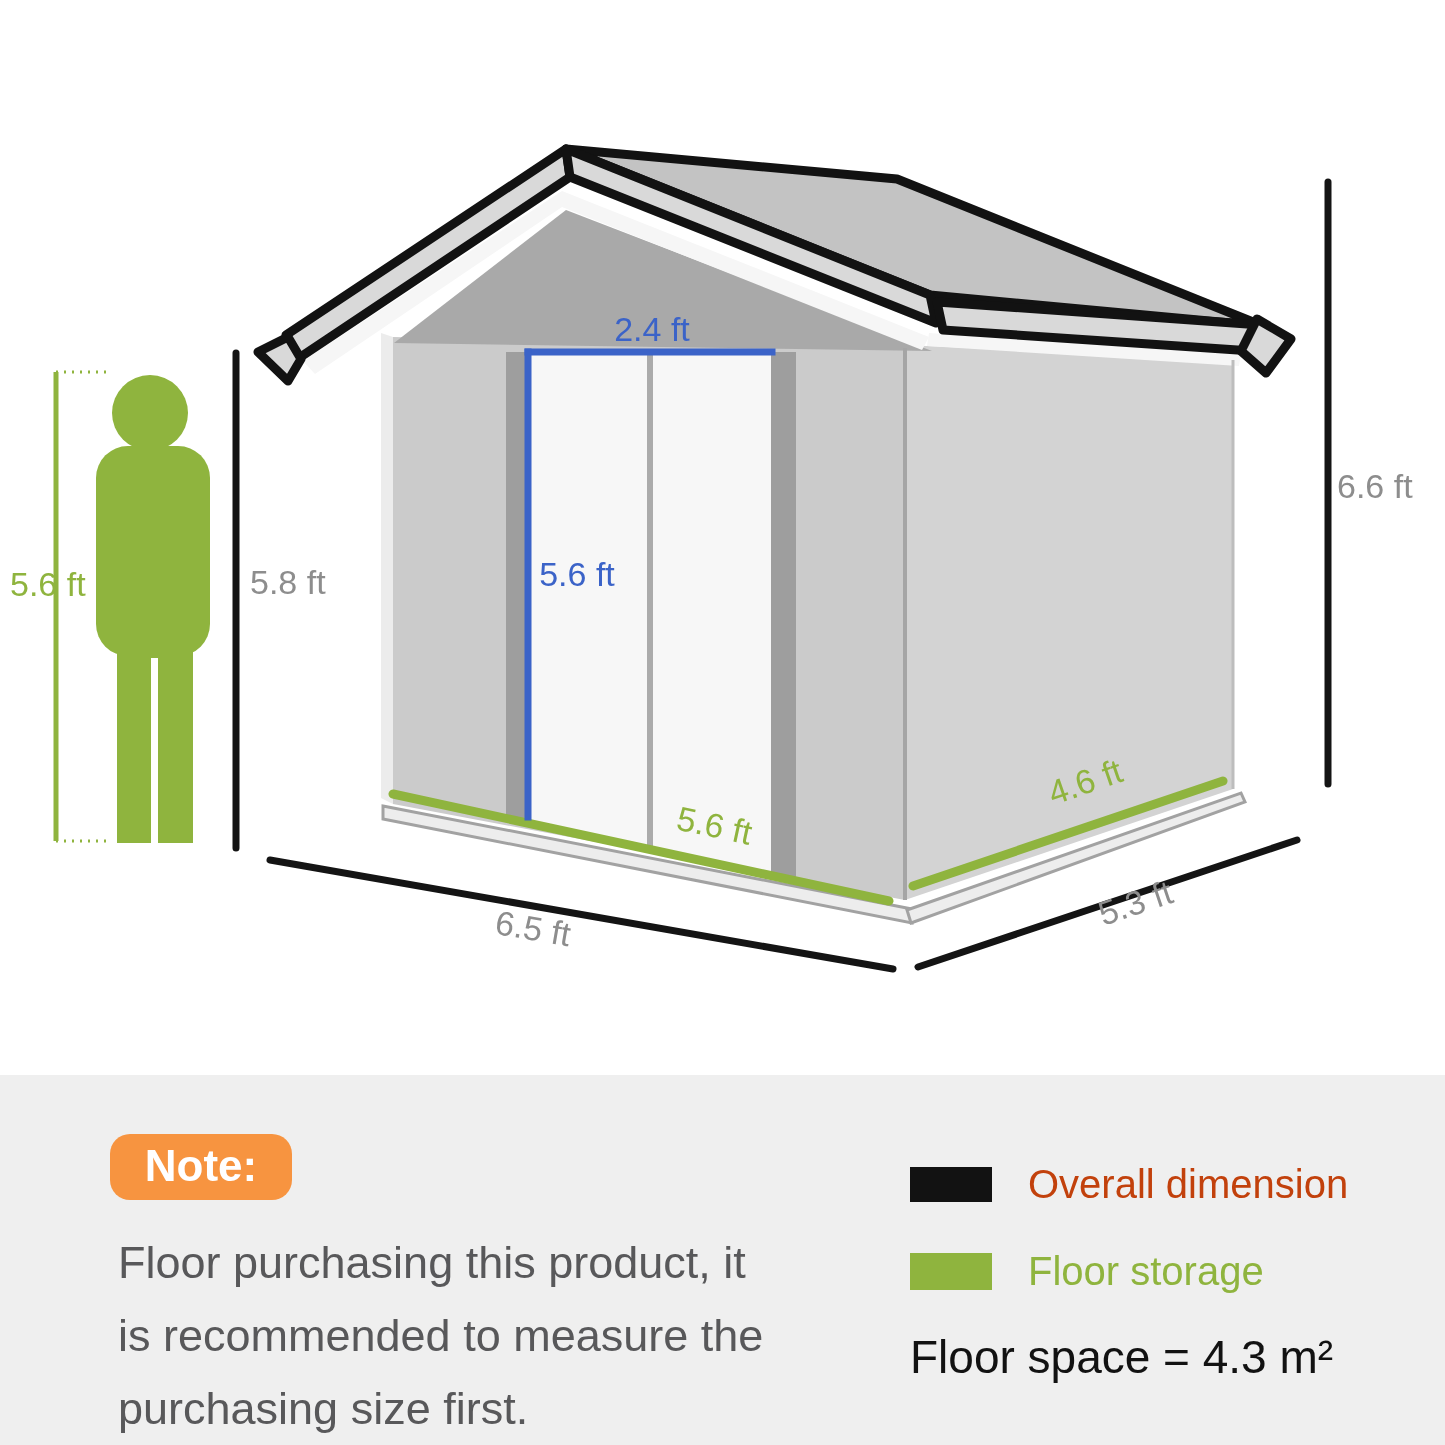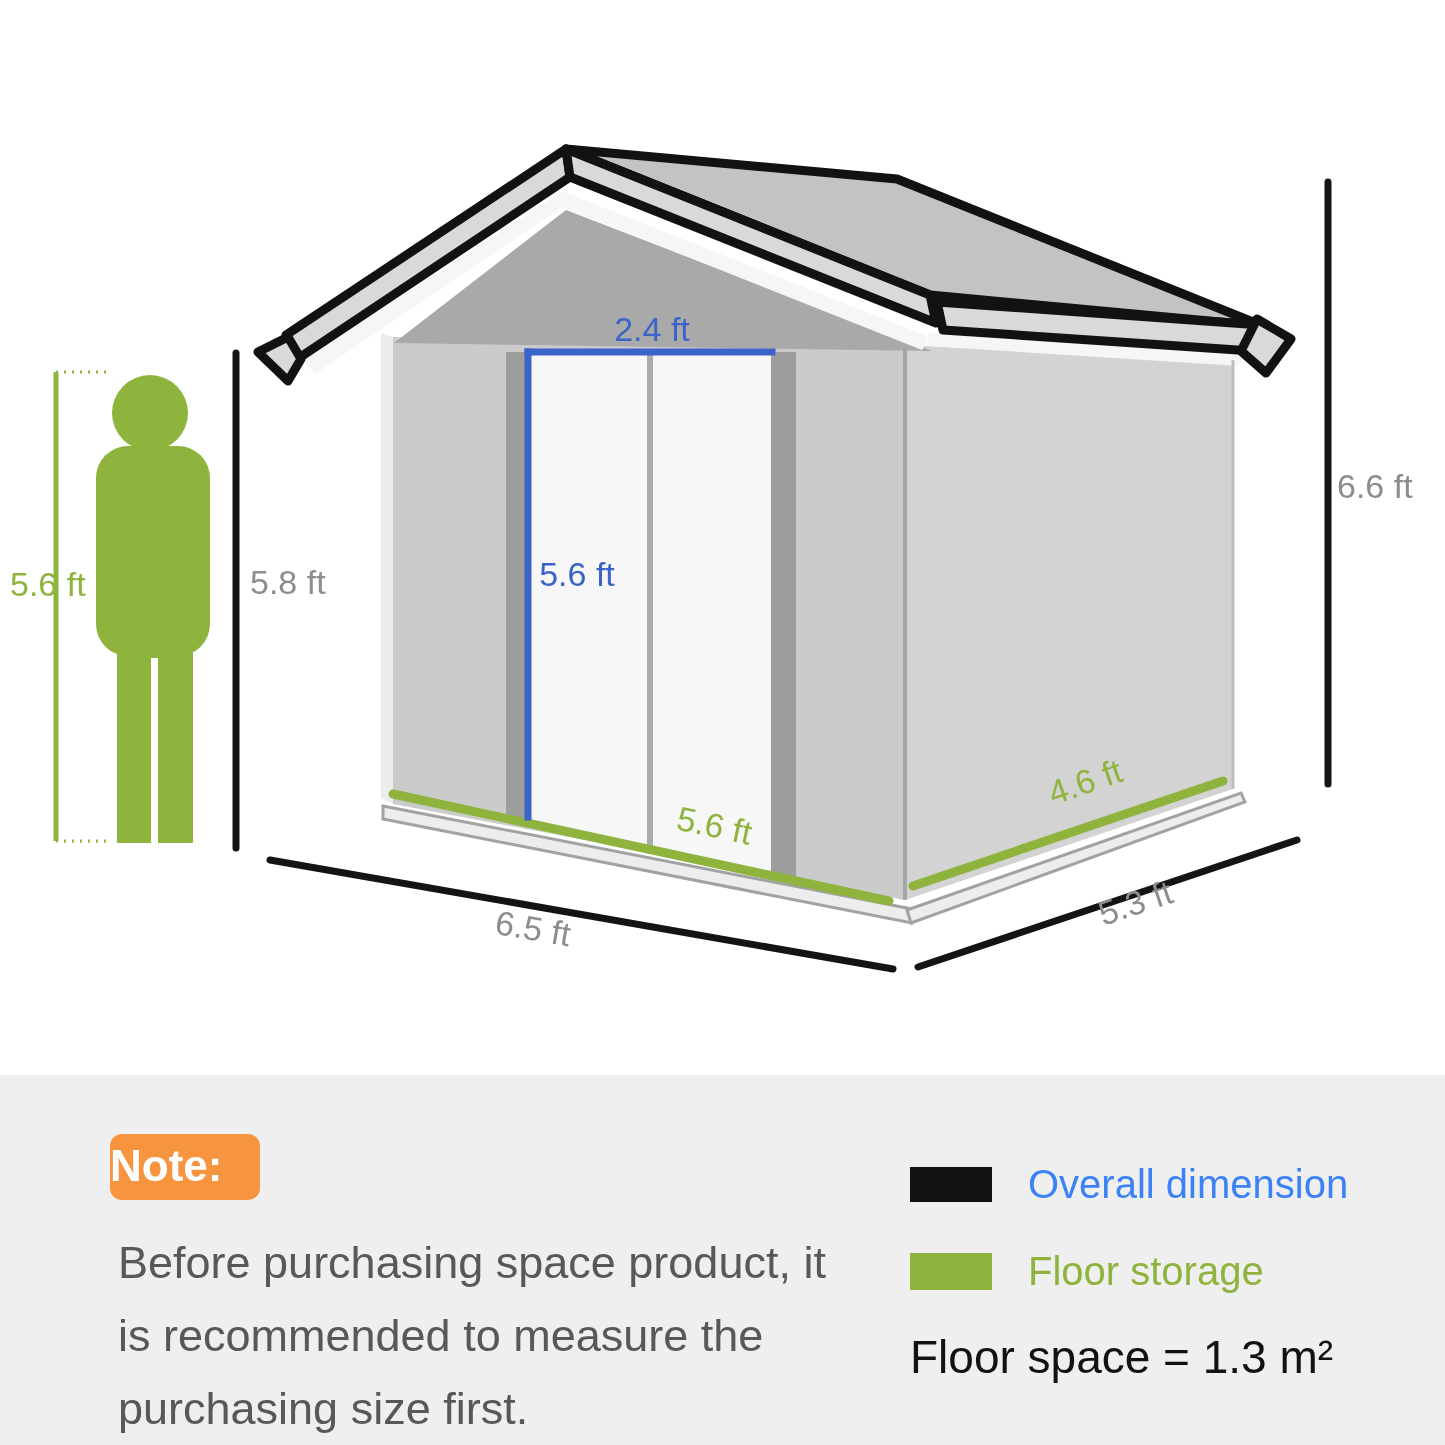--- a/index.html
+++ b/index.html
@@ -22,27 +22,27 @@
     left: 0; top: 0;
     width: 1445px; height: 1445px;
   }
   .diagram-svg text {
     font-family: "Liberation Sans", sans-serif;
     font-size: 34px;
   }
   .note-badge {
     position: absolute;
     left: 110px; top: 1134px;
-    width: 150px; height: 66px;
+    width: 182px; height: 66px;
     background: #f79440;
-    border-radius: 12px;
+    border-radius: 20px;
     color: #ffffff;
     font-size: 44px;
     font-weight: bold;
-    text-align: left;
+    text-align: center;
     line-height: 64px;
   }
   .note-body {
     position: absolute;
     left: 118px; top: 1226px;
     width: 720px;
     color: #58585a;
     font-size: 45px;
     line-height: 73px;
     white-space: nowrap;
@@ -53,21 +53,21 @@
     width: 82px;
   }
   .swatch-black { top: 1167px; height: 35px; background: #121212; }
   .swatch-green { top: 1253px; height: 37px; background: #8fb43e; }
   .legend-label {
     position: absolute;
     left: 1028px;
     font-size: 40px;
     white-space: nowrap;
   }
-  .label-overall { top: 1167px; line-height: 35px; color: #3b82f6; }
+  .label-overall { top: 1167px; line-height: 35px; color: #c2410c; }
   .label-inner   { top: 1253px; line-height: 37px; color: #8fb43e; }
   .floor-space {
     position: absolute;
     left: 910px; top: 1330px;
     font-size: 46px;
     color: #121212;
     white-space: nowrap;
   }
 </style>
 </head>
@@ -147,24 +147,24 @@
     <text transform="translate(1089 793) rotate(-19)" text-anchor="middle" fill="#8fb43e">4.6 ft</text>
     <text transform="translate(531 940) rotate(9.7)" text-anchor="middle" fill="#8d8d8d">6.5 ft</text>
     <text transform="translate(1139 914) rotate(-18.5)" text-anchor="middle" fill="#8d8d8d">5.3 ft</text>
     <text x="250" y="594" fill="#8d8d8d">5.8 ft</text>
     <text x="1337" y="498" fill="#8d8d8d">6.6 ft</text>
     <text x="10" y="596" fill="#8fb43e">5.6 ft</text>
   </svg>
 
   <div class="note-badge">Note:</div>
   <div class="note-body">
-    <div>Before purchasing space product, it</div>
+    <div>Floor purchasing this product, it</div>
     <div>is recommended to measure the</div>
     <div>purchasing size first.</div>
   </div>
 
   <div class="legend-swatch swatch-black"></div>
   <div class="legend-label label-overall">Overall dimension</div>
   <div class="legend-swatch swatch-green"></div>
   <div class="legend-label label-inner">Floor storage</div>
-  <div class="floor-space">Floor space = 1.3 m²</div>
+  <div class="floor-space">Floor space = 4.3 m²</div>
 
 </div>
 
 </body></html>

